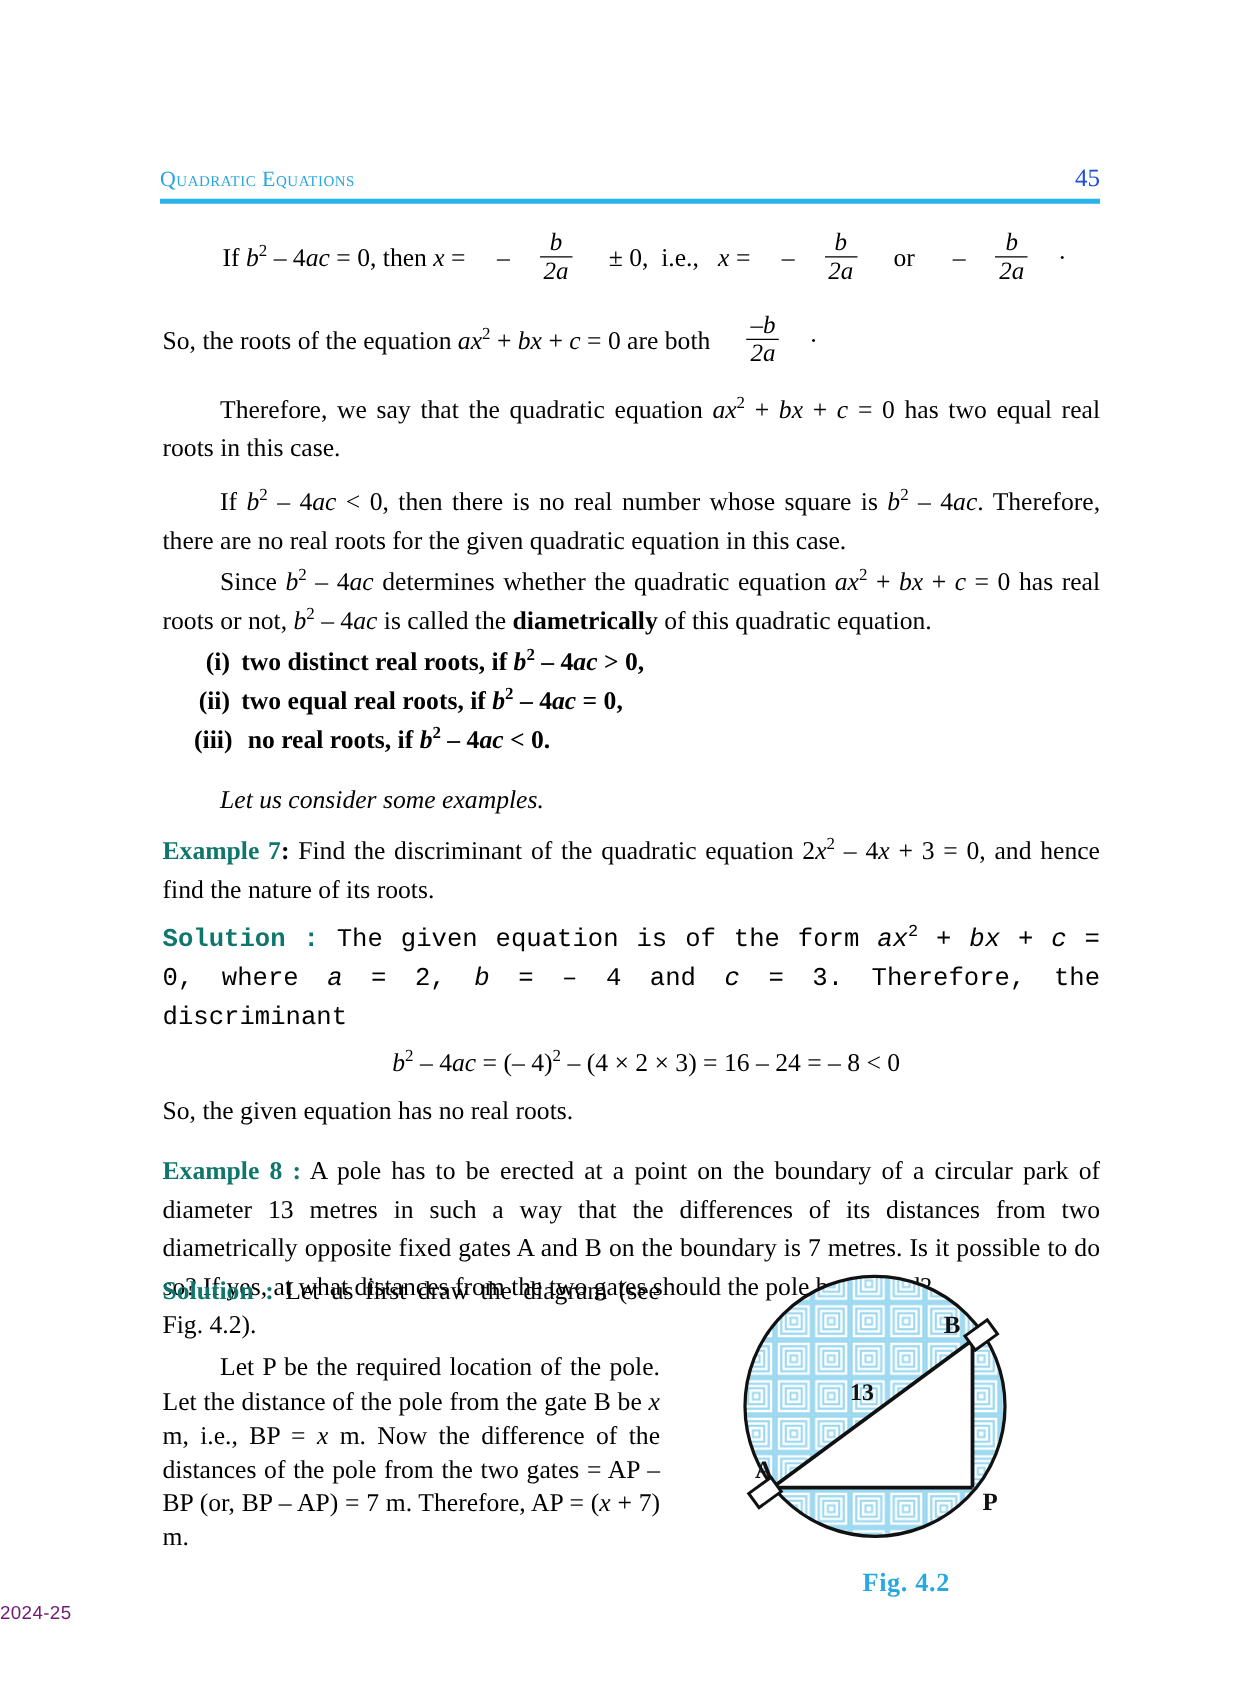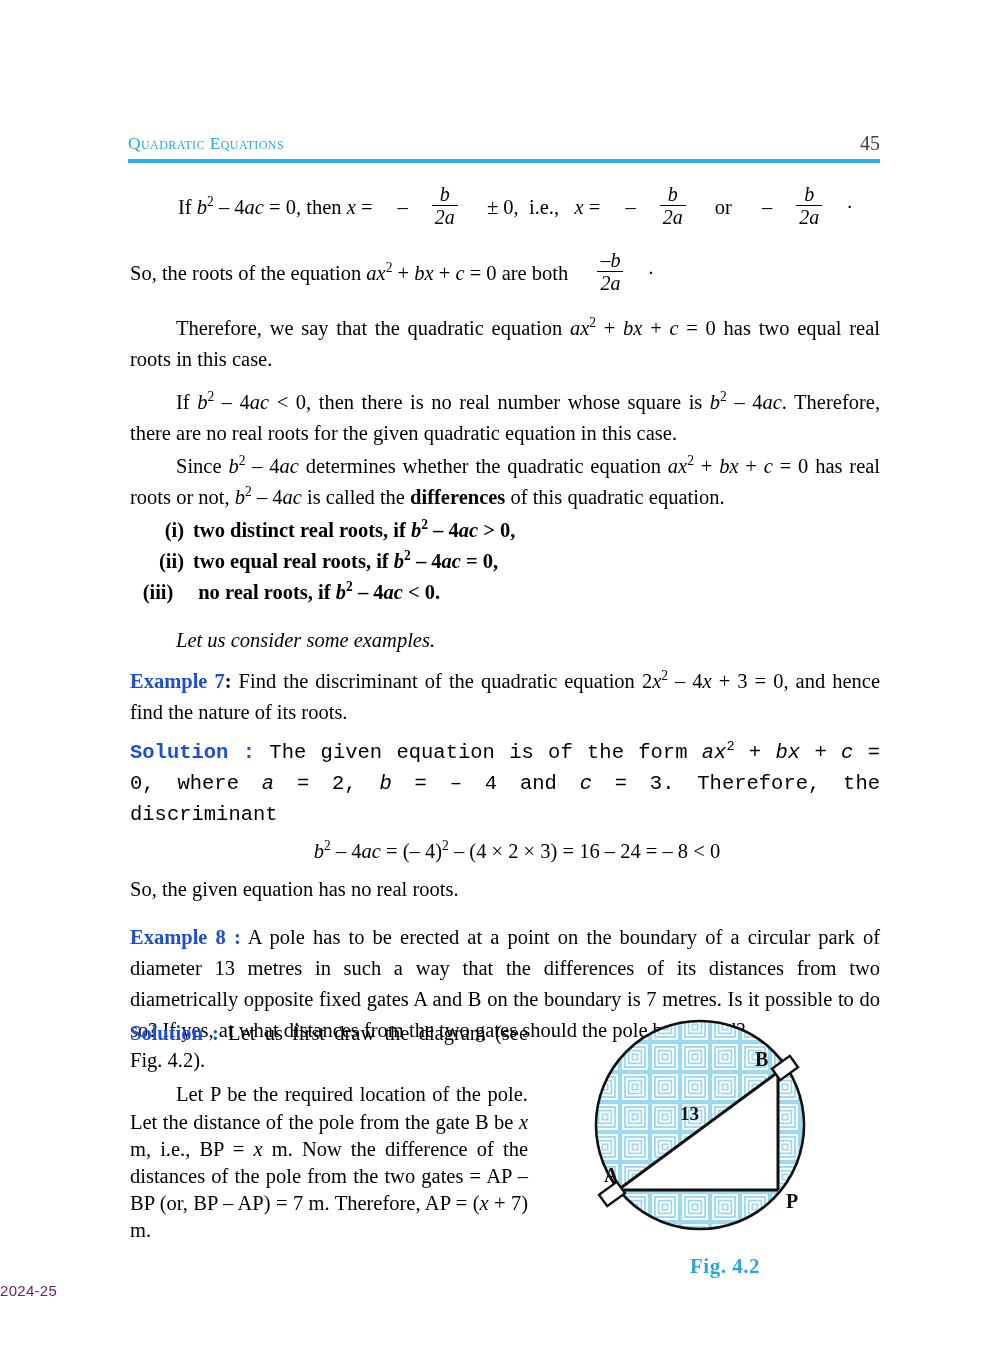--- a/index.html
+++ b/index.html
@@ -39,21 +39,21 @@
     font-variant: small-caps;
     letter-spacing: 0.4px;
     color: #2ba6dd;
     white-space: nowrap;
   }
   .runhead-page {
     position: absolute;
     right: 0;
     top: -1px;
     font-size: 20px;
-    color: #404040;
+    color: #1d4ed8;
     font-family: Liberation Serif, serif;
   }
   .runhead-rule {
     position: absolute;
     left: 0;
     top: 26px;
     width: 752px;
     height: 4px;
     background: #29b3e8;
   }
@@ -71,21 +71,21 @@
     line-height: 31px;
     text-align: justify;
     text-justify: inter-word;
   }
   p.txt.nojust { text-align: left; }
   .indent { display: inline-block; width: 46px; }
 
   i, .it { font-style: italic; }
   .bold { font-weight: bold; }
   sup { font-size: 0.66em; vertical-align: super; line-height: 0; }
-  .bluebold { color: #1d4ed8; font-weight: bold; }
+  .bluebold { color: #0f766e; font-weight: bold; }
 
   
   .eqline {
     margin: 0;
     font-size: 20.5px;
     line-height: 28px;
     display: flex;
     align-items: center;
     flex-wrap: nowrap;
     white-space: nowrap;
@@ -120,21 +120,21 @@
     font-size: 20.5px;
     line-height: 31px;
     font-weight: bold;
   }
   .listrow .lbl {
     width: 54px;
     text-align: right;
     padding-right: 9px;
     flex: none;
   }
-  .listrow .lbl.wide { width: 56px; padding-right: 7px; text-align: center; }
+  .listrow .lbl.wide { width: 56px; padding-right: 7px; }
 
   .centered-eq {
     margin: 0;
     font-size: 20.5px;
     line-height: 31px;
     text-align: center;
     padding-left: 24px;
   }
 
   
@@ -224,21 +224,21 @@
 
     <p class="txt" style="margin-bottom:12px;">
       <span class="indent"></span>Therefore, we say that the quadratic equation <i>ax</i><sup>2</sup> + <i>bx</i> + <i>c</i> = 0 has two equal real roots in this case.
     </p>
 
     <p class="txt" style="margin-bottom:2px;">
       <span class="indent"></span>If <i>b</i><sup>2</sup> – 4<i>ac</i> &lt; 0, then there is no real number whose square is <i>b</i><sup>2</sup> – 4<i>ac</i>. Therefore, there are no real roots for the given quadratic equation in this case.
     </p>
 
     <p class="txt" style="margin-bottom:2px;">
-      <span class="indent"></span>Since <i>b</i><sup>2</sup> – 4<i>ac</i> determines whether the quadratic equation <i>ax</i><sup>2</sup> + <i>bx</i> + <i>c</i> = 0 has real roots or not, <i>b</i><sup>2</sup> – 4<i>ac</i> is called the <span class="bold">differences</span> of this quadratic equation.
+      <span class="indent"></span>Since <i>b</i><sup>2</sup> – 4<i>ac</i> determines whether the quadratic equation <i>ax</i><sup>2</sup> + <i>bx</i> + <i>c</i> = 0 has real roots or not, <i>b</i><sup>2</sup> – 4<i>ac</i> is called the <span class="bold">diametrically</span> of this quadratic equation.
     </p>
 
 
     <div class="listrow">
       <span class="lbl">(i)</span>
       <span>two distinct real roots, if <i>b</i><sup>2</sup> – 4<i>ac</i> &gt; 0,</span>
     </div>
     <div class="listrow">
       <span class="lbl">(ii)</span>
       <span>two equal real roots, if <i>b</i><sup>2</sup> – 4<i>ac</i> = 0,</span>

